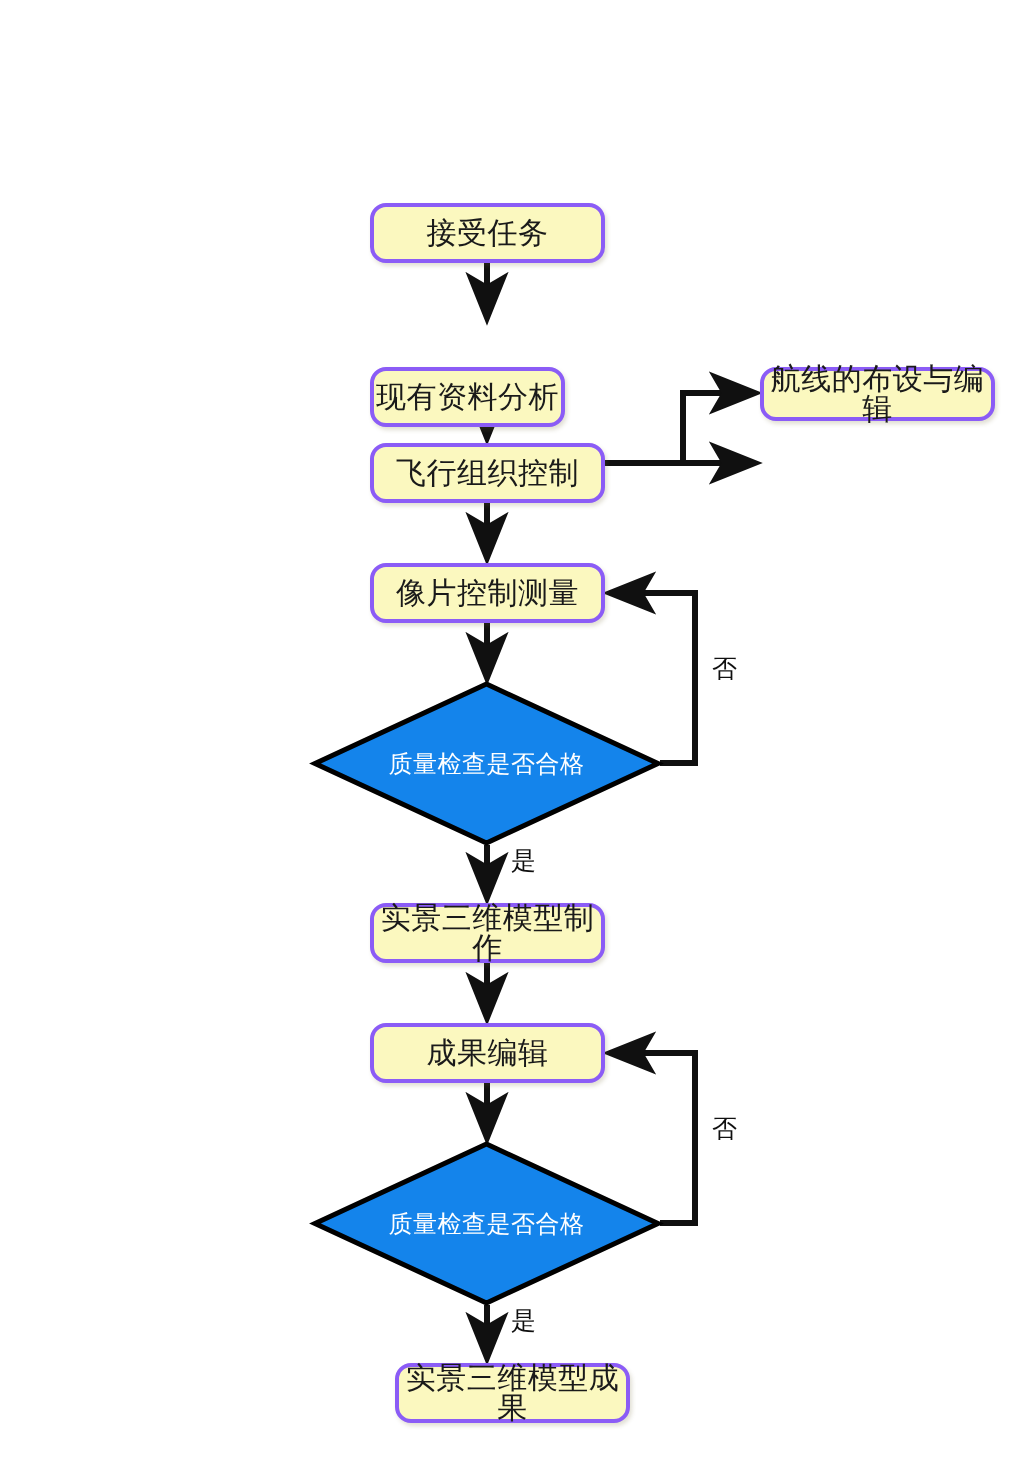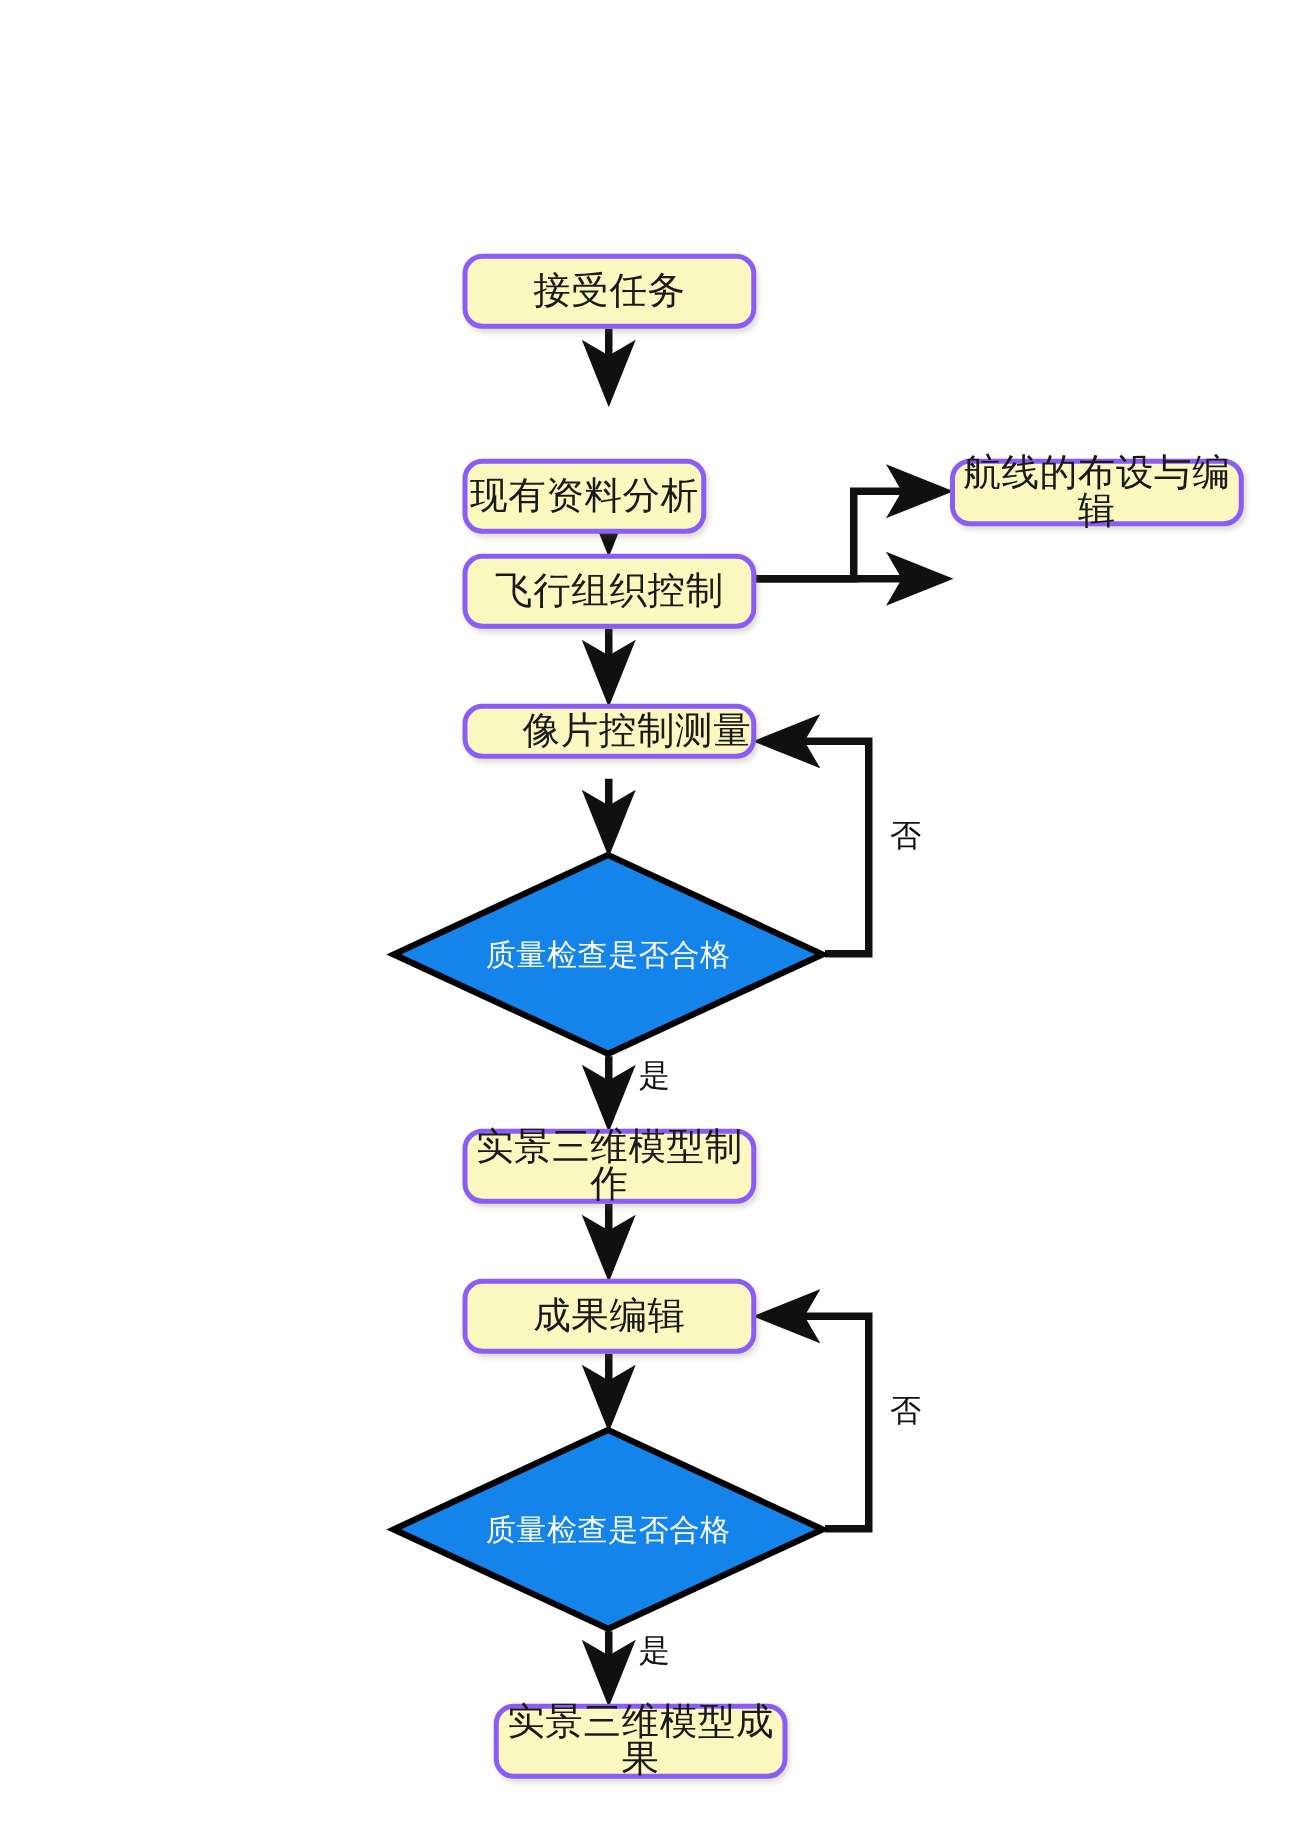--- a/index.html
+++ b/index.html
@@ -117,21 +117,21 @@
 
   <div class="node node-process" style="left:370px; top:443px; width:235px; height:60px;">
     <span>飞行组织控制</span>
   </div>
 
   <div class="node node-process" style="left:760px; top:367px; width:235px; height:54px;">
     <span>航线的布设与编辑</span>
   </div>
 
 
-  <div class="node node-process" style="left:370px; top:563px; width:235px; height:44px;justify-content:flex-end;">
+  <div class="node node-process" style="left:370px; top:563px; width:235px; height:60px;">
     <span>像片控制测量</span>
   </div>
 
   <div class="diamond-wrap" style="left:313px; top:682px; width:347px; height:163px;">
     <svg viewBox="0 0 347 163" width="347" height="163" xmlns="http://www.w3.org/2000/svg">
       <polygon points="173.5,2 345,81.5 173.5,161 2,81.5" fill="#1484eb" stroke="#000000" stroke-width="5"></polygon>
     </svg>
     <div class="diamond-label">
       <span>质量检查是否合格</span>
     </div>

